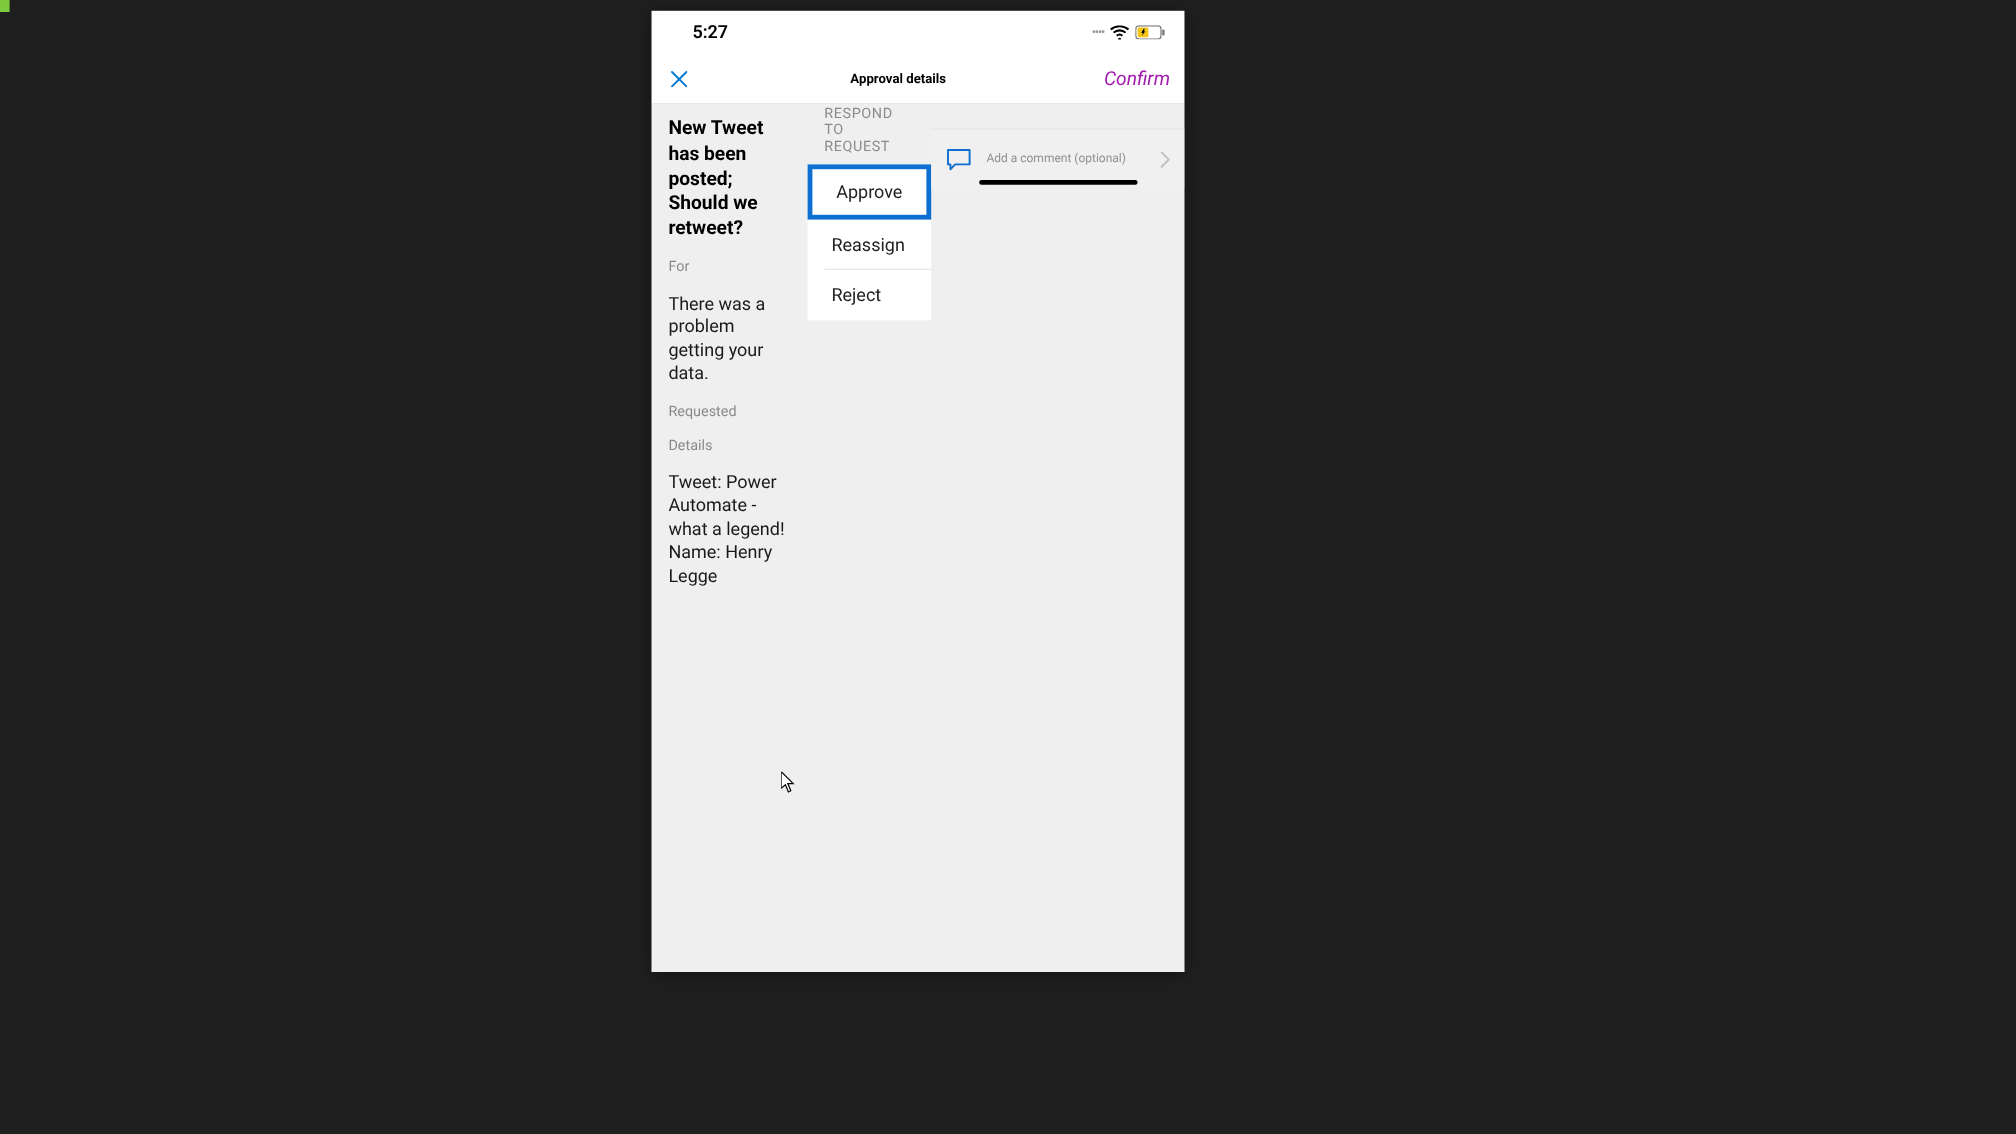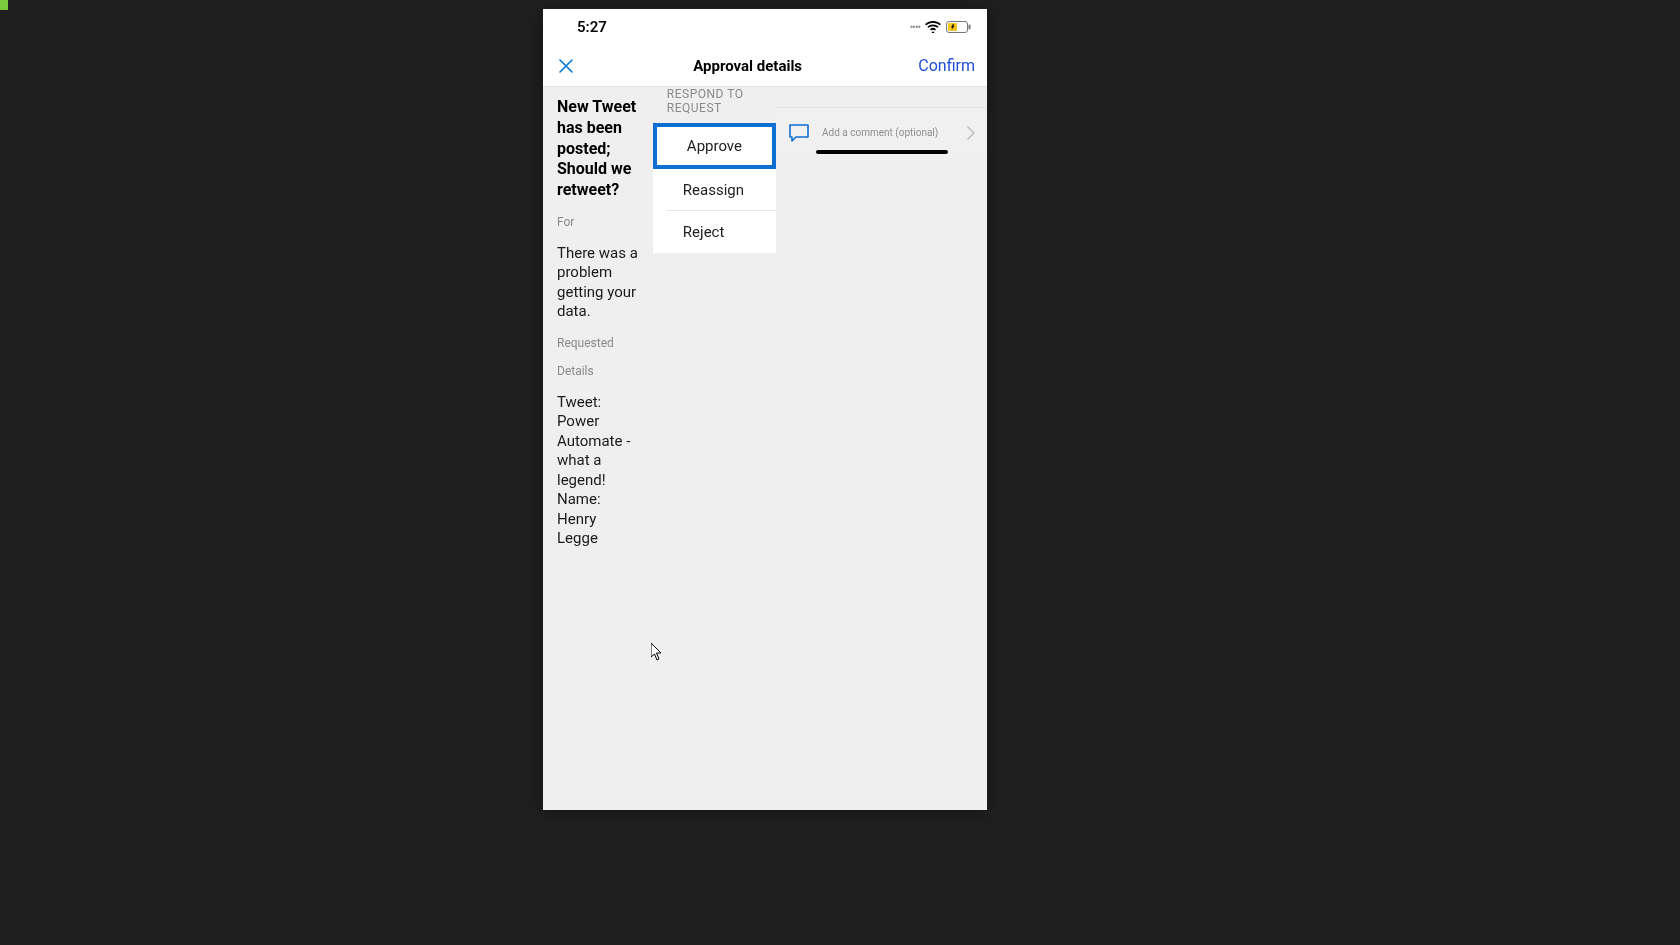--- a/index.html
+++ b/index.html
@@ -79,28 +79,29 @@
       width: 22px;
       height: 22px;
       display: flex;
       align-items: center;
       justify-content: center;
       cursor: pointer;
       color: #0078d4;
     }
     .close-btn svg { width: 14px; height: 14px; }
     .nav-title {
-      font-size: 15px;
+      font-size: 11px;
       font-weight: 700;
       color: #000;
     }
     .confirm-btn {
       font-size: 16px;
-      color: #1d4ed8;
+      color: #a21caf;
       cursor: pointer;
+      font-style: italic;
     }
     .content {
       flex: 1;
       background: #efefef;
       display: flex;
       flex-direction: row;
     }
     .details-block {
       padding: 10px 14px 0 14px;
     }
@@ -142,21 +143,21 @@
       color: #8a8a8a;
       padding: 0 26px 8px 14px;
     }
     .option-list {
       background: #ffffff;
     }
     .option {
       height: 42px;
       display: flex;
       align-items: center;
-      padding: 0 30px;
+      padding: 0 20px;
       font-size: 15px;
       color: #222;
       cursor: pointer;
       position: relative;
     }
     .option.selected {
       border: 4px solid #0d6fd1;
       height: 46px;
     }
     .option:not(:last-child)::after {

